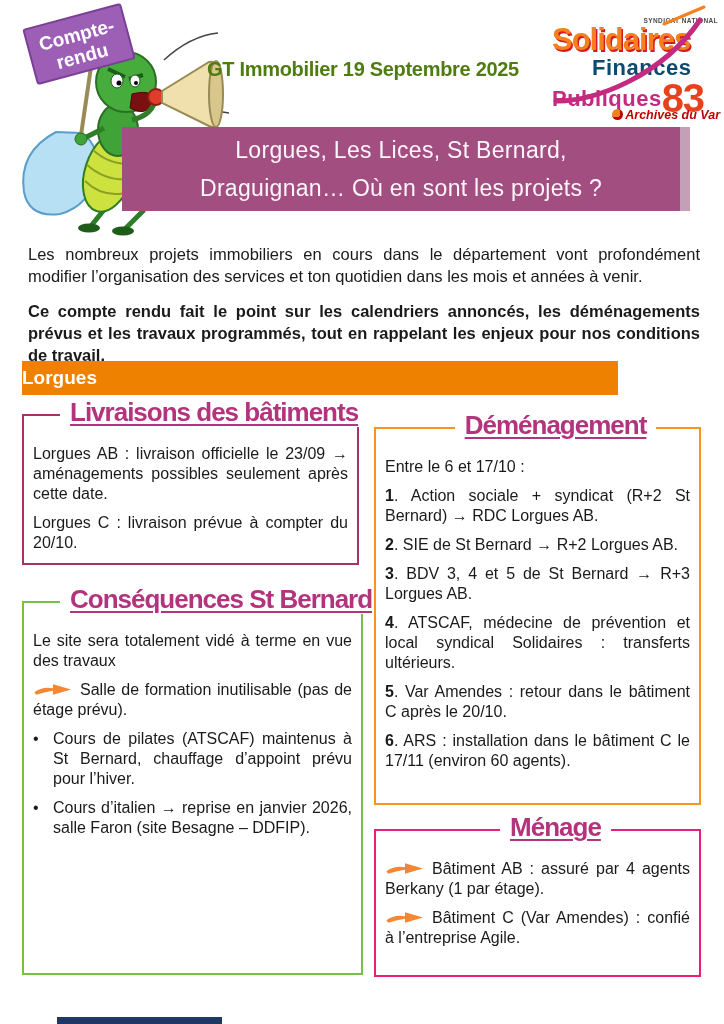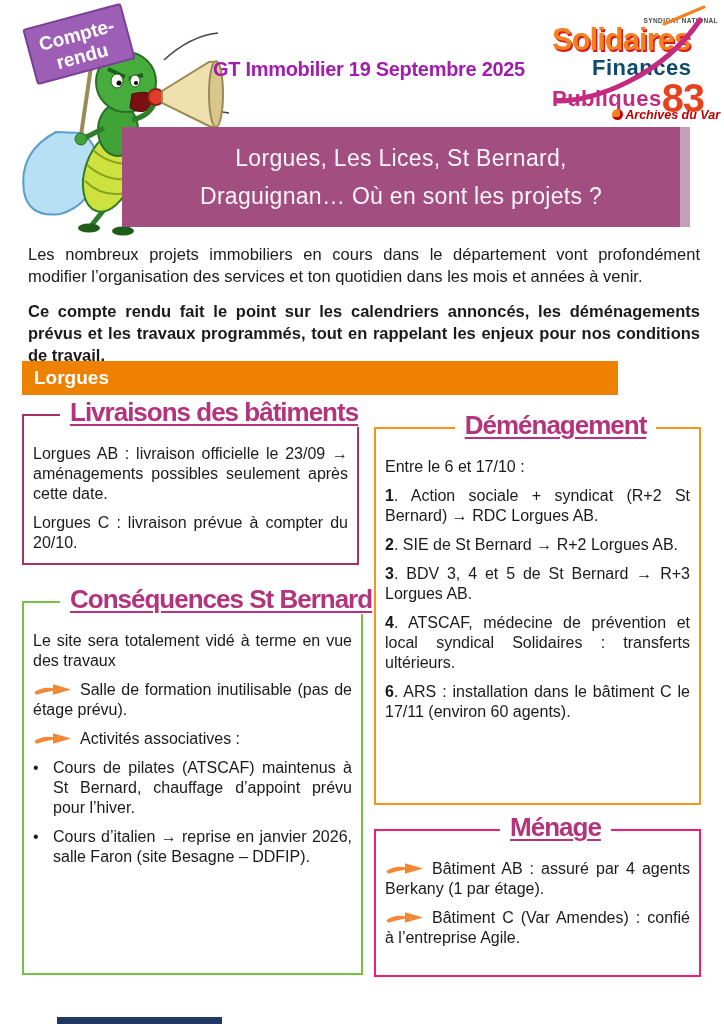--- a/index.html
+++ b/index.html
@@ -1,52 +1,52 @@
 <!DOCTYPE html>
 <html><head>
 <meta charset="utf-8">
 <style>
   html,body{margin:0;padding:0;background:#fff;}
   .page{position:relative;width:724px;height:1024px;background:#fff;overflow:hidden;
         font-family:"Liberation Sans",sans-serif;color:#1a1a1a;}
 
   
   .mascot{position:absolute;left:4px;top:0px;width:250px;height:237px;}
-  .header-title{position:absolute;left:213px;top:58px;font-size:20px;font-weight:bold;
-        color:#a21caf;letter-spacing:-0.3px;white-space:nowrap;}
+  .header-title{position:absolute;left:207px;top:58px;font-size:20px;font-weight:bold;
+        color:#4d7c0f;letter-spacing:-0.3px;white-space:nowrap;}
 
   .logo{position:absolute;left:552px;top:4px;width:168px;height:118px;font-weight:bold;}
   .logo-small{position:absolute;top:13px;right:2px;font-size:6.5px;letter-spacing:.4px;
         color:#4a4a4a;font-weight:bold;}
   .logo-word1{position:absolute;top:18px;left:0px;font-size:31px;font-weight:bold;color:#f4801f;
         letter-spacing:-1px;text-shadow:1.5px 1.5px 0 #d71920;}
   .logo-word2{position:absolute;top:51px;left:40px;font-size:22px;color:#0c4a6e;font-weight:bold;letter-spacing:.5px;}
   .logo-row3{position:absolute;top:72px;left:0px;white-space:nowrap;}
   .logo-word3{font-size:22px;color:#c32a80;font-weight:bold;letter-spacing:.5px;}
   .logo-number{font-size:40px;color:#e8411d;font-weight:bold;vertical-align:-6px;letter-spacing:-1px;}
   .logo-tagline{position:absolute;bottom:0px;right:0px;font-size:12.5px;color:#c00000;
         font-weight:bold;font-style:italic;}
   .logo-dot{display:inline-block;width:11px;height:11px;border-radius:50%;
         background:radial-gradient(circle at 35% 35%,#f4801f 45%,#c00000 46%);vertical-align:-1px;margin-right:2px;}
   .logo-swoosh{position:absolute;left:0;top:0;pointer-events:none;}
 
   
-  .banner{position:absolute;left:122px;top:127px;width:558px;height:100px;background:#a24e80;
+  .banner{position:absolute;left:122px;top:127px;width:558px;height:84px;background:#a24e80;
         border-right:10px solid #c4a0b8;display:flex;flex-direction:column;justify-content:center;
         align-items:center;}
   .banner span{color:#fdf6fa;font-size:23px;line-height:38px;letter-spacing:.3px;}
 
   
   .intro{position:absolute;left:28px;top:243px;width:672px;font-size:16.5px;line-height:22px;
         text-align:justify;}
   .intro .p2{margin-top:13px;font-weight:bold;}
 
   
   .section-bar{position:absolute;left:22px;top:361px;width:596px;height:34px;background:#ef8100;
-        color:#fff;font-weight:bold;font-size:19px;line-height:34px;padding-left:12px;box-sizing:border-box;}
+        color:#fff;font-weight:bold;font-size:19px;line-height:34px;box-sizing:border-box;}
 
   
   .box{position:absolute;border:2px solid;background:#fff;box-sizing:border-box;}
   .box-livraisons{left:22px;top:414px;width:337px;height:151px;border-color:#a63366;}
   .box-consequences{left:22px;top:601px;width:341px;height:374px;border-color:#76c13f;}
   .box-demenagement{left:374px;top:427px;width:327px;height:378px;border-color:#f7941d;}
   .box-menage{left:374px;top:829px;width:327px;height:148px;border-color:#ee1d7a;}
   .title-wrap{text-align:center;margin-top:-19px;line-height:30px;}
   .box-title{display:inline-block;background:#fff;padding:0 10px;font-size:26px;font-weight:bold;
         color:#b3337c;text-decoration:underline;text-decoration-thickness:2px;text-underline-offset:3px;
@@ -149,23 +149,20 @@
 
   <div class="box box-consequences">
     <div class="title-wrap">
       <span class="box-title">Conséquences St Bernard</span>
     </div>
     <div class="box-content">
       <p>Le site sera totalement vidé à terme en vue des travaux</p>
       <p><svg class="arrow-ico" viewBox="0 0 60 22">
             <path d="M2 15 Q14 6 30 9 L30 3 L57 11 L30 19 L30 13 Q16 15 5 19 Z" fill="#f58634"></path>
           </svg><span>Salle de formation inutilisable (pas de étage prévu).</span></p>
-      <p><svg class="arrow-ico" viewBox="0 0 60 22">
-            <path d="M2 15 Q14 6 30 9 L30 3 L57 11 L30 19 L30 13 Q16 15 5 19 Z" fill="#f58634"></path>
-          </svg><span>Activités associatives :</span></p>
       <div class="bullet-para">
         <span class="bullet-glyph">•</span>
         <span class="bullet-text">Cours de pilates (ATSCAF) maintenus à St Bernard, chauffage d’appoint prévu pour l’hiver.</span>
       </div>
       <div class="bullet-para">
         <span class="bullet-glyph">•</span>
         <span class="bullet-text">Cours d’italien → reprise en janvier 2026, salle Faron (site Besagne – DDFIP).</span>
       </div>
     </div>
   </div>
@@ -173,20 +170,21 @@
   <div class="box box-demenagement">
     <div class="title-wrap">
       <span class="box-title">Déménagement</span>
     </div>
     <div class="box-content">
       <p>Entre le 6 et 17/10 :</p>
       <p><span class="num">1</span><span>. Action sociale + syndicat (R+2 St Bernard) → RDC Lorgues AB.</span></p>
       <p><span class="num">2</span><span>. SIE de St Bernard → R+2 Lorgues AB.</span></p>
       <p><span class="num">3</span><span>. BDV 3, 4 et 5 de St Bernard → R+3 Lorgues AB.</span></p>
       <p><span class="num">4</span><span>. ATSCAF, médecine de prévention et local syndical Solidaires : transferts ultérieurs.</span></p>
+      <p><span class="num">5</span><span>. Var Amendes : retour dans le bâtiment C après le 20/10.</span></p>
       <p><span class="num">6</span><span>. ARS : installation dans le bâtiment C le 17/11 (environ 60 agents).</span></p>
     </div>
   </div>
 
   <div class="box box-menage">
     <div class="title-wrap">
       <span class="box-title">Ménage</span>
     </div>
     <div class="box-content">
       <p><svg class="arrow-ico" viewBox="0 0 60 22">

